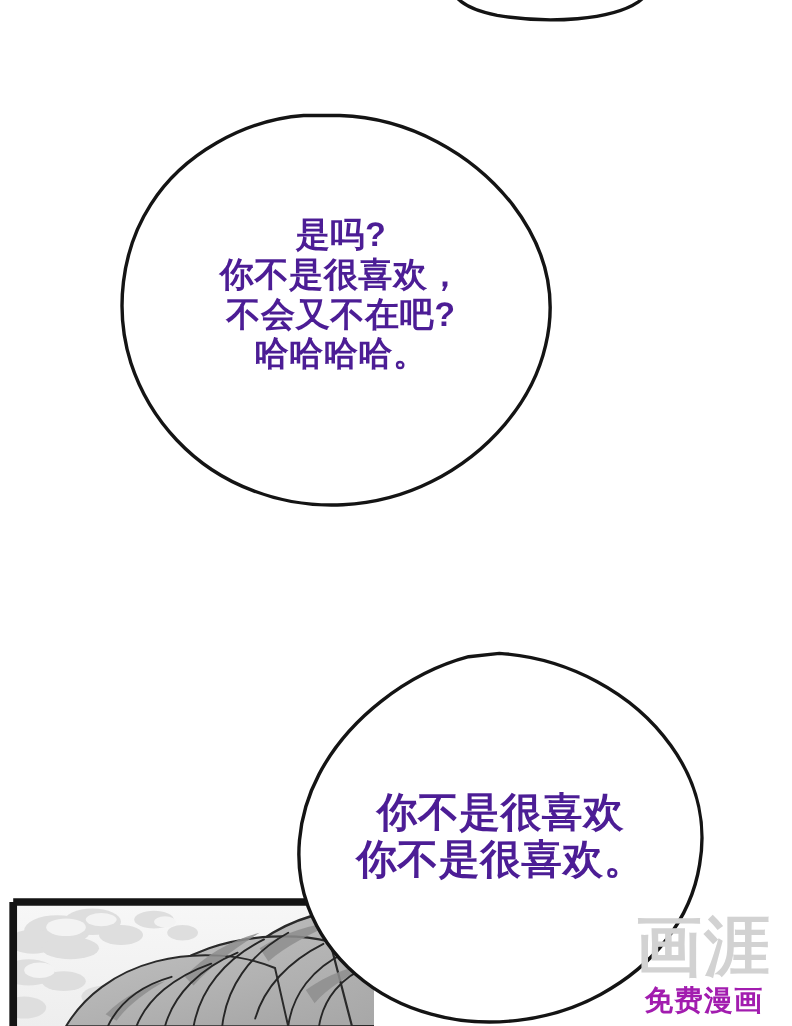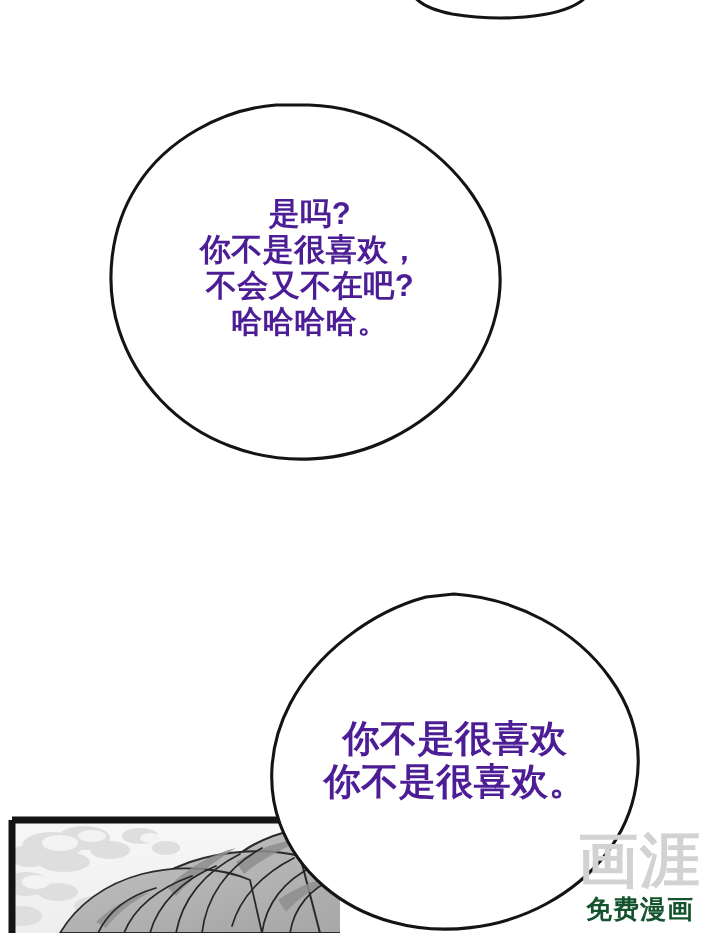--- a/index.html
+++ b/index.html
@@ -76,21 +76,21 @@
   }
   #watermark-sub {
     position: absolute;
     left: 0px;
     top: 60px;
     width: 148px;
     height: 34px;
     font-size: 26px;
     line-height: 34px;
     font-weight: 700;
-    color: #14532d;
+    color: #a21caf;
     letter-spacing: 1px;
     text-align: center;
     font-family: "Liberation Sans", "DejaVu Sans", sans-serif;
   }
 </style>
 </head>
 <body>
 
 <div id="page">
 

